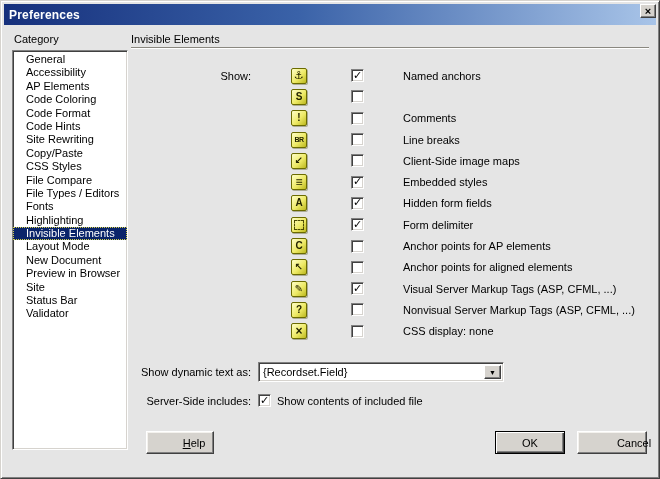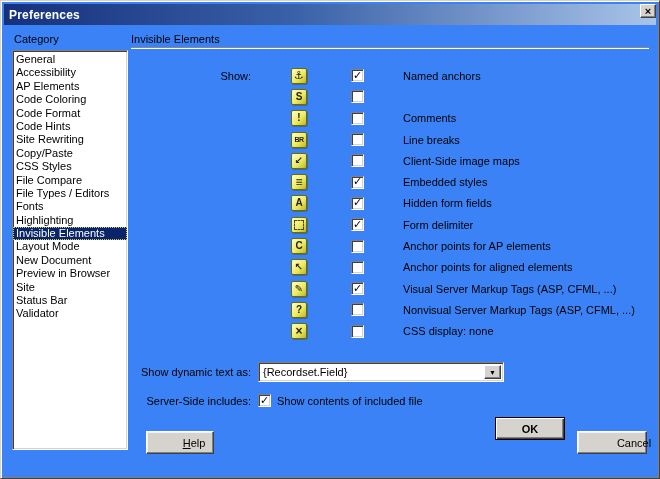--- a/index.html
+++ b/index.html
@@ -6,21 +6,21 @@
   html, body { width: 660px; height: 479px; }
   body {
     font-family: "Liberation Sans", "DejaVu Sans", sans-serif;
     font-size: 11px;
     color: #000;
     background: #d6d3ce;
   }
   .dialog {
     position: relative;
     width: 660px; height: 479px;
-    background: #3b82f6;
+    background: #e5e5e5;
     border: 1px solid;
     border-color: #d6d3ce #404040 #404040 #d6d3ce;
     box-shadow: inset 1px 1px 0 #ffffff, inset -1px -1px 0 #808080;
     overflow: hidden;
   }
   
   .titlebar {
     position: absolute; left: 3px; top: 3px; right: 3px; height: 21px;
     background: linear-gradient(to right, #16307c, #3a62a8 45%, #a8c4e8);
     display: flex; align-items: center;
@@ -48,21 +48,21 @@
     width: 116px; height: 400px;
     background: #ffffff;
     border: 1px solid;
     border-color: #808080 #ffffff #ffffff #808080;
     box-shadow: inset 1px 1px 0 #404040, inset -1px -1px 0 #d6d3ce;
     padding: 2px 0 0 0;
     overflow: hidden;
   }
   .cat-item {
     height: 13.4px; line-height: 13.4px;
-    padding-left: 3px;
+    padding-left: 13px;
     white-space: nowrap;
     cursor: default;
   }
   .cat-item.selected {
     background: #0a246a; color: #ffffff;
     outline: 1px dotted #d4d04a; outline-offset: -1px;
   }
   
   .panel-title { position: absolute; left: 130px; top: 32px; }
   .divider {
@@ -148,21 +148,21 @@
     box-shadow: inset -1px -1px 0 #808080, inset 1px 1px 0 #f4f2ee;
     display: flex; align-items: center; justify-content: center;
     font-size: 11px;
     cursor: default;
   }
   .btn.default {
     border: 1px solid #000000;
     box-shadow: inset 1px 1px 0 #ffffff, inset -1px -1px 0 #404040, inset -2px -2px 0 #808080;
   }
   #help-btn   { left: 145px; top: 430px; width: 68px; padding-left: 28px; }
-  #ok-btn     { left: 494px; top: 416px; width: 70px; font-weight: bold; }
+  #ok-btn     { left: 494px; top: 430px; width: 70px; }
   #cancel-btn { left: 576px; top: 430px; width: 70px; padding-left: 44px; }
   .underline { text-decoration: underline; }
 </style>
 </head>
 <body>
 
 <div class="dialog">
 
   <div class="titlebar">
     <span class="title-text">Preferences</span>

